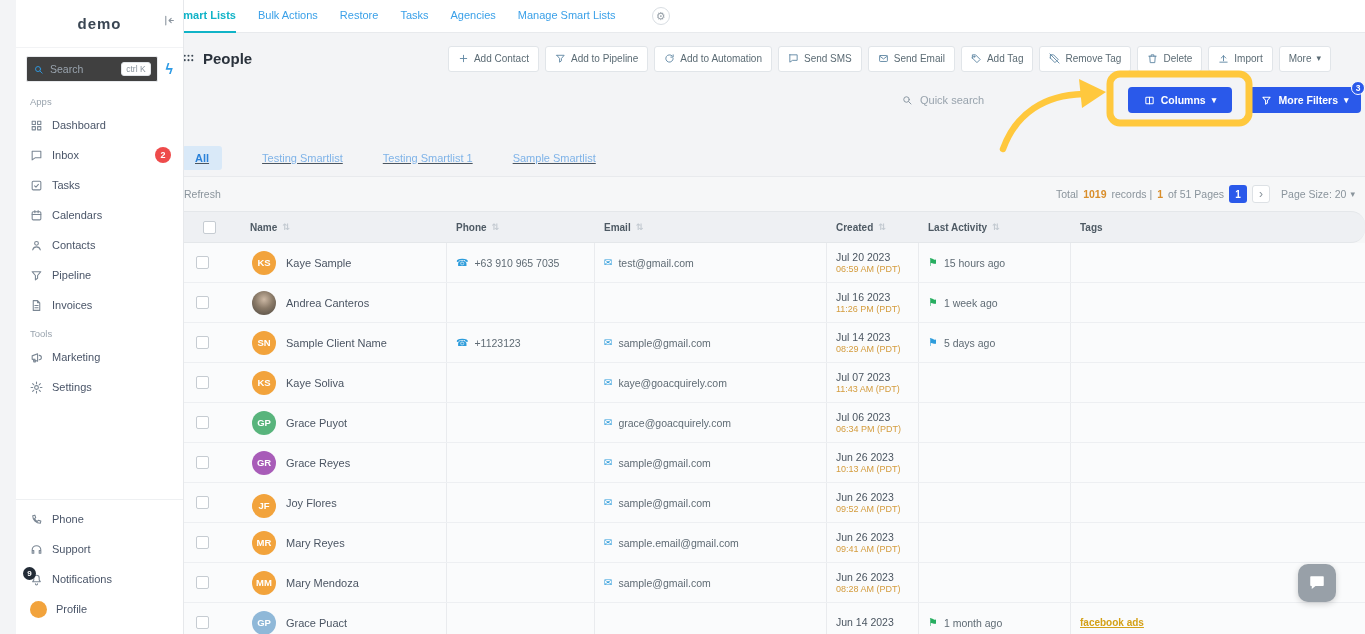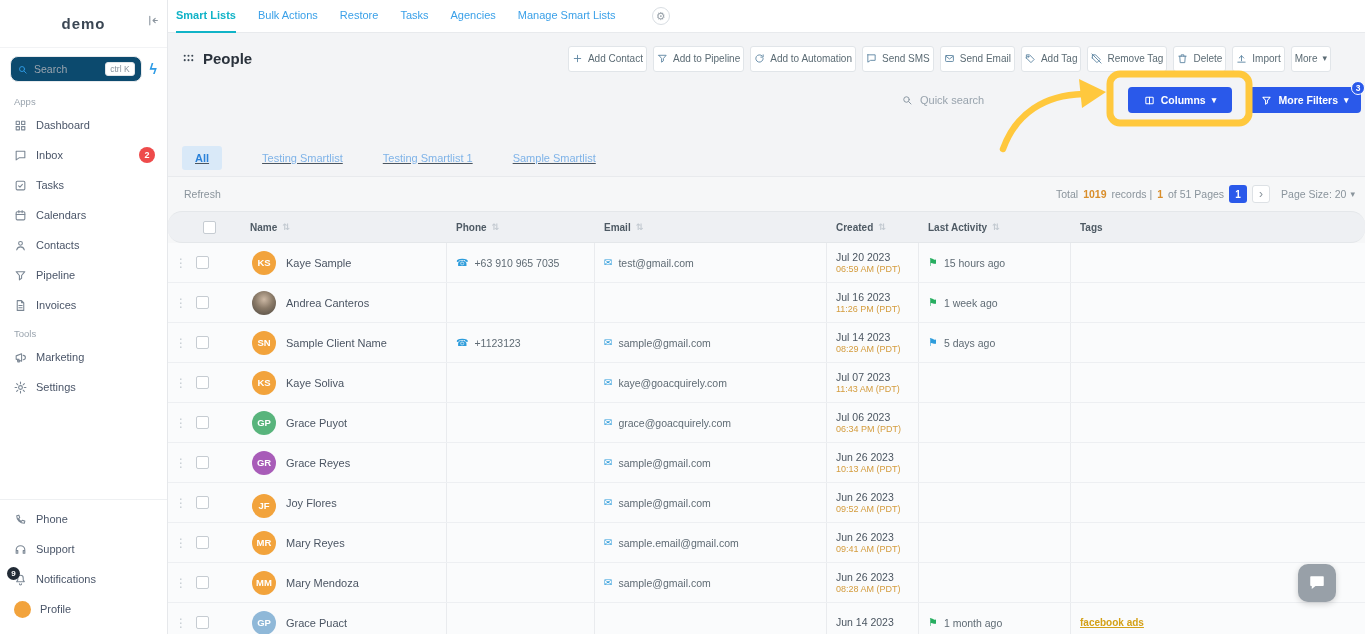--- a/index.html
+++ b/index.html
@@ -3,26 +3,26 @@
 <meta charset="utf-8">
 <style>
   * { margin:0; padding:0; box-sizing:border-box; }
   html,body { width:1365px; height:634px; overflow:hidden; background:#e9eaec; }
   body { font-family:"Liberation Sans","DejaVu Sans",sans-serif; font-size:11px; color:#4a5560; }
   .app { position:relative; width:1365px; height:634px; background:#f3f4f6; overflow:hidden; }
 
   svg.i { width:13px; height:13px; stroke:currentColor; fill:none; stroke-width:2; stroke-linecap:round; stroke-linejoin:round; flex:0 0 auto; }
 
   
-  .sidebar { position:absolute; left:0; top:0; width:168px; height:634px; background:#fff; border-right:1px solid #e6e8eb; z-index:5; }
+  .sidebar { position:absolute; left:16px; top:0; width:168px; height:634px; background:#fff; border-right:1px solid #e6e8eb; z-index:5; }
   .logo-row { height:48px; display:flex; align-items:center; justify-content:center; position:relative; border-bottom:1px solid #f2f3f5; }
   .logo { font-size:15px; font-weight:700; letter-spacing:1px; color:#3a4653; cursor:pointer; }
   .collapse-btn { position:absolute; right:8px; top:14px; width:18px; height:18px; color:#8a949e; cursor:pointer; }
   .search-row { display:flex; align-items:center; gap:8px; padding:8px 10px 6px 10px; }
-  .search-pill { flex:1; display:flex; align-items:center; gap:6px; height:26px; background:#0c4a6e; border:1px solid #e8eaed; border-radius:8px; padding:0 6px; cursor:text; }
+  .search-pill { flex:1; display:flex; align-items:center; gap:6px; height:26px; background:#404040; border:1px solid #e8eaed; border-radius:2px; padding:0 6px; cursor:text; }
   .search-pill .s-ico { color:#2e9be5; width:11px; height:11px; }
   .s-label { color:#9aa4ae; font-size:10.5px; flex:1; }
   .s-short { font-size:8.5px; color:#8a949e; background:#fff; border:1px solid #e0e4e8; border-radius:3px; padding:1px 4px; }
   .bolt-btn { color:#2e9be5; font-size:14px; font-weight:700; cursor:pointer; line-height:1; }
   .sec-label { font-size:9.5px; color:#9aa4ae; padding:8px 0 3px 14px; }
   .nav-item { height:30px; display:flex; align-items:center; gap:9px; padding:0 12px 0 14px; cursor:pointer; color:#4a5568; }
   .nav-item .ni { color:#7b8794; width:13px; height:13px; }
   .ni-label { font-size:11px; }
   .badge-red { margin-left:auto; min-width:16px; height:16px; border-radius:8px; background:#ee4b4b; color:#fff; font-size:9px; font-weight:700; display:flex; align-items:center; justify-content:center; padding:0 4px; }
   .side-footer { position:absolute; left:0; right:0; bottom:10px; border-top:1px solid #eef0f2; padding-top:4px; background:#fff; }
@@ -35,21 +35,21 @@
   .topnav { height:33px; background:#fff; border-bottom:1px solid #e8eaed; display:flex; align-items:center; padding:0 8px; gap:22px; flex:0 0 auto; }
   .tn-tab { font-size:11px; color:#3aa0e8; cursor:pointer; height:33px; display:flex; align-items:center; border-bottom:2px solid transparent; }
   .tn-tab.active { color:#10b3c7; border-bottom-color:#10b3c7; font-weight:700; }
   .tn-gear { width:18px; height:18px; border:1px solid #d9dee3; border-radius:50%; color:#98a1a9; font-size:11px; display:flex; align-items:center; justify-content:center; cursor:pointer; margin-left:14px; }
 
   
   .page-header { height:51px; display:flex; align-items:center; padding:0 34px 0 14px; gap:8px; flex:0 0 auto; }
   .title-icon { color:#3c4854; width:15px; height:15px; }
   .page-title { font-size:15px; font-weight:700; color:#2a323c; margin-right:8px; }
   .actions { margin-left:auto; display:flex; align-items:center; gap:6px; }
-  .act-btn { height:26px; display:flex; align-items:center; gap:5px; background:#fff; border:1px solid #e1e5e9; border-radius:3px; padding:0 3px; font-size:10px; color:#5b6b74; cursor:pointer; white-space:nowrap; }
+  .act-btn { height:26px; display:flex; align-items:center; gap:5px; background:#fff; border:1px solid #e1e5e9; border-radius:3px; padding:0 9px; font-size:10px; color:#5b6b74; cursor:pointer; white-space:nowrap; }
   .act-btn svg.i { width:11px; height:11px; color:#5f87a3; }
   .chev { font-size:9px; color:inherit; line-height:1; }
 
   
   .filter-row { height:32px; position:relative; flex:0 0 auto; }
   .quick-search { position:absolute; right:255px; top:3px; width:215px; height:26px; display:flex; align-items:center; gap:7px; padding:0 6px; }
   .quick-search .qs-ico { color:#8b98a3; width:12px; height:12px; }
   .quick-search input { border:none; outline:none; background:transparent; font-size:11px; color:#5b6670; width:170px; font-family:inherit; }
   .quick-search input::placeholder { color:#98a3ad; }
   .btn-blue { position:absolute; top:3px; height:26px; display:flex; align-items:center; gap:6px; background:#2a59ea; border:none; border-radius:4px; color:#fff; font-size:10.5px; font-weight:600; padding:0 10px; cursor:pointer; white-space:nowrap; }

